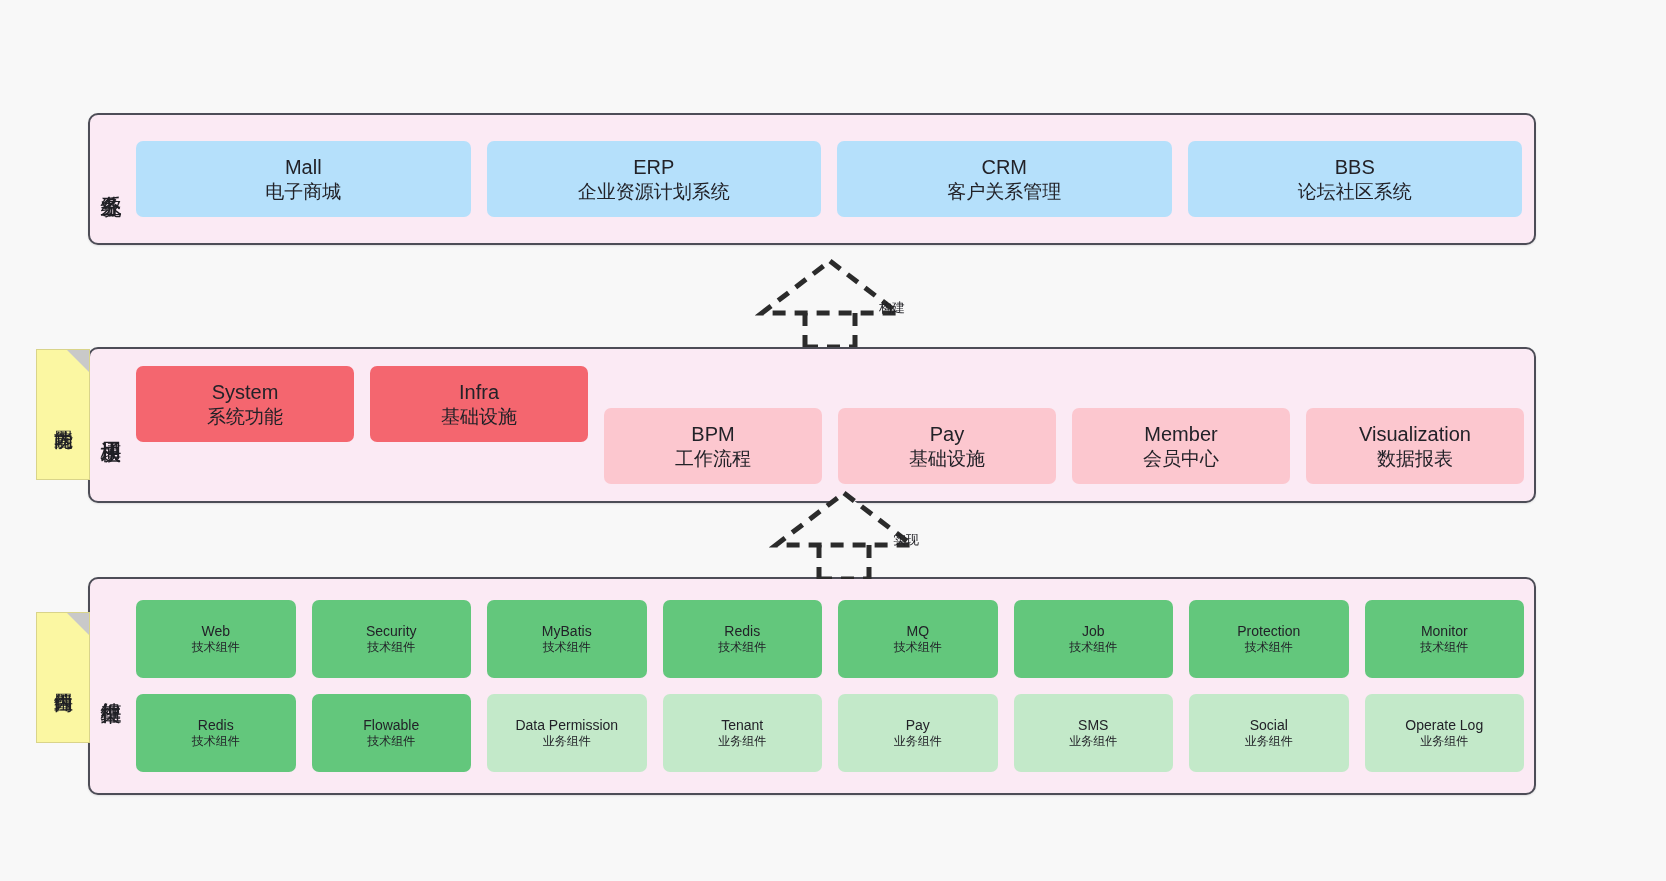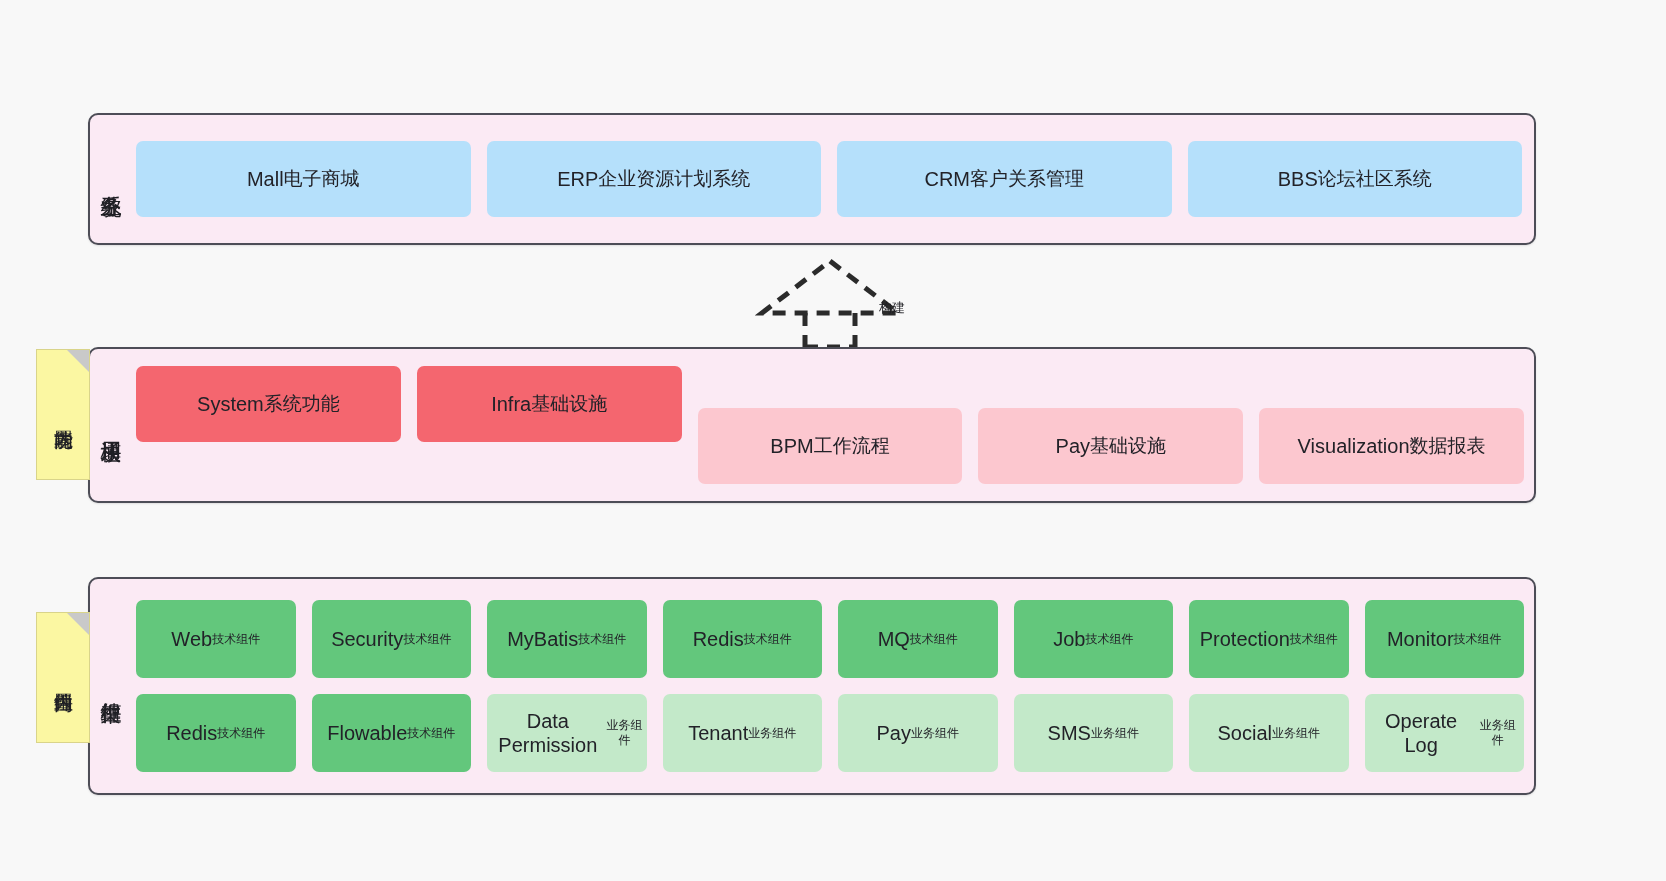--- a/index.html
+++ b/index.html
@@ -53,21 +53,21 @@
   }
   .row {
     display: flex;
     gap: 16px;
     align-items: stretch;
   }
   .card {
     flex: 1 1 0;
     border-radius: 7px;
     display: flex;
-    flex-direction: row;
+    flex-direction: column;
     align-items: center;
     justify-content: center;
     text-align: center;
     line-height: 1.22;
     color: #222228;
     padding: 4px 3px;
     user-select: none;
   }
   .card .t1 { font-size: 20px; }
   .card .t2 { font-size: 19px; }
@@ -83,21 +83,21 @@
   #layer-business  { left: 88px;  top: 113px; width: 1448px; height: 132px; }
   #layer-business  .layer-body { padding-right: 12px; }
   #layer-business  .card { height: 76px; }
 
   #layer-common    { left: 88px;  top: 347px; width: 1448px; height: 156px; }
   #layer-common    .card { height: 76px; }
 
   #layer-framework { left: 88px;  top: 577px; width: 1448px; height: 218px; }
   #layer-framework .layer-title { font-size: 21px; }
   #layer-framework .card { height: 78px; }
-  #layer-framework .card .t1 { font-size: 20px; }
+  #layer-framework .card .t1 { font-size: 14px; }
   #layer-framework .card .t2 { font-size: 12px; }
 
   
   .tag {
     position: absolute;
     width: 54px;
     background: #fbf7a2;
     border: 1px solid #d9d48a;
     display: flex;
     align-items: center;
@@ -200,27 +200,38 @@
         </div>
         <div class="card c-pink">
           <span class="t1">BPM</span>
           <span class="t2">工作流程</span>
         </div>
         <div class="card c-pink">
           <span class="t1">Pay</span>
           <span class="t2">基础设施</span>
         </div>
         <div class="card c-pink">
+          <span class="t1">Member</span>
+          <span class="t2">会员中心</span>
+        </div>
+        <div class="card c-pink">
           <span class="t1">Visualization</span>
           <span class="t2">数据报表</span>
         </div>
       </div>
     </div>
   </div>
 
+  <div class="uml-arrow" id="arrow-realize">
+    <svg viewBox="0 0 150 92" xmlns="http://www.w3.org/2000/svg">
+      <path d="M75 6 L143 58 L7 58 Z" fill="#f8f8f8" stroke="#2b2b2b" stroke-width="5" stroke-dasharray="13 9" stroke-linejoin="miter"></path>
+      <path d="M50 58 L50 92 M100 58 L100 92 M50 92 L100 92" fill="none" stroke="#2b2b2b" stroke-width="5" stroke-dasharray="13 9"></path>
+    </svg>
+    <div class="uml-label">实现</div>
+  </div>
 
   <div class="tag" id="tag-builtin-component">
     <span>内置组件</span>
   </div>
 
   <div class="layer" id="layer-framework">
     <div class="layer-title">框架组件</div>
     <div class="layer-body">
 
       <div class="row">

